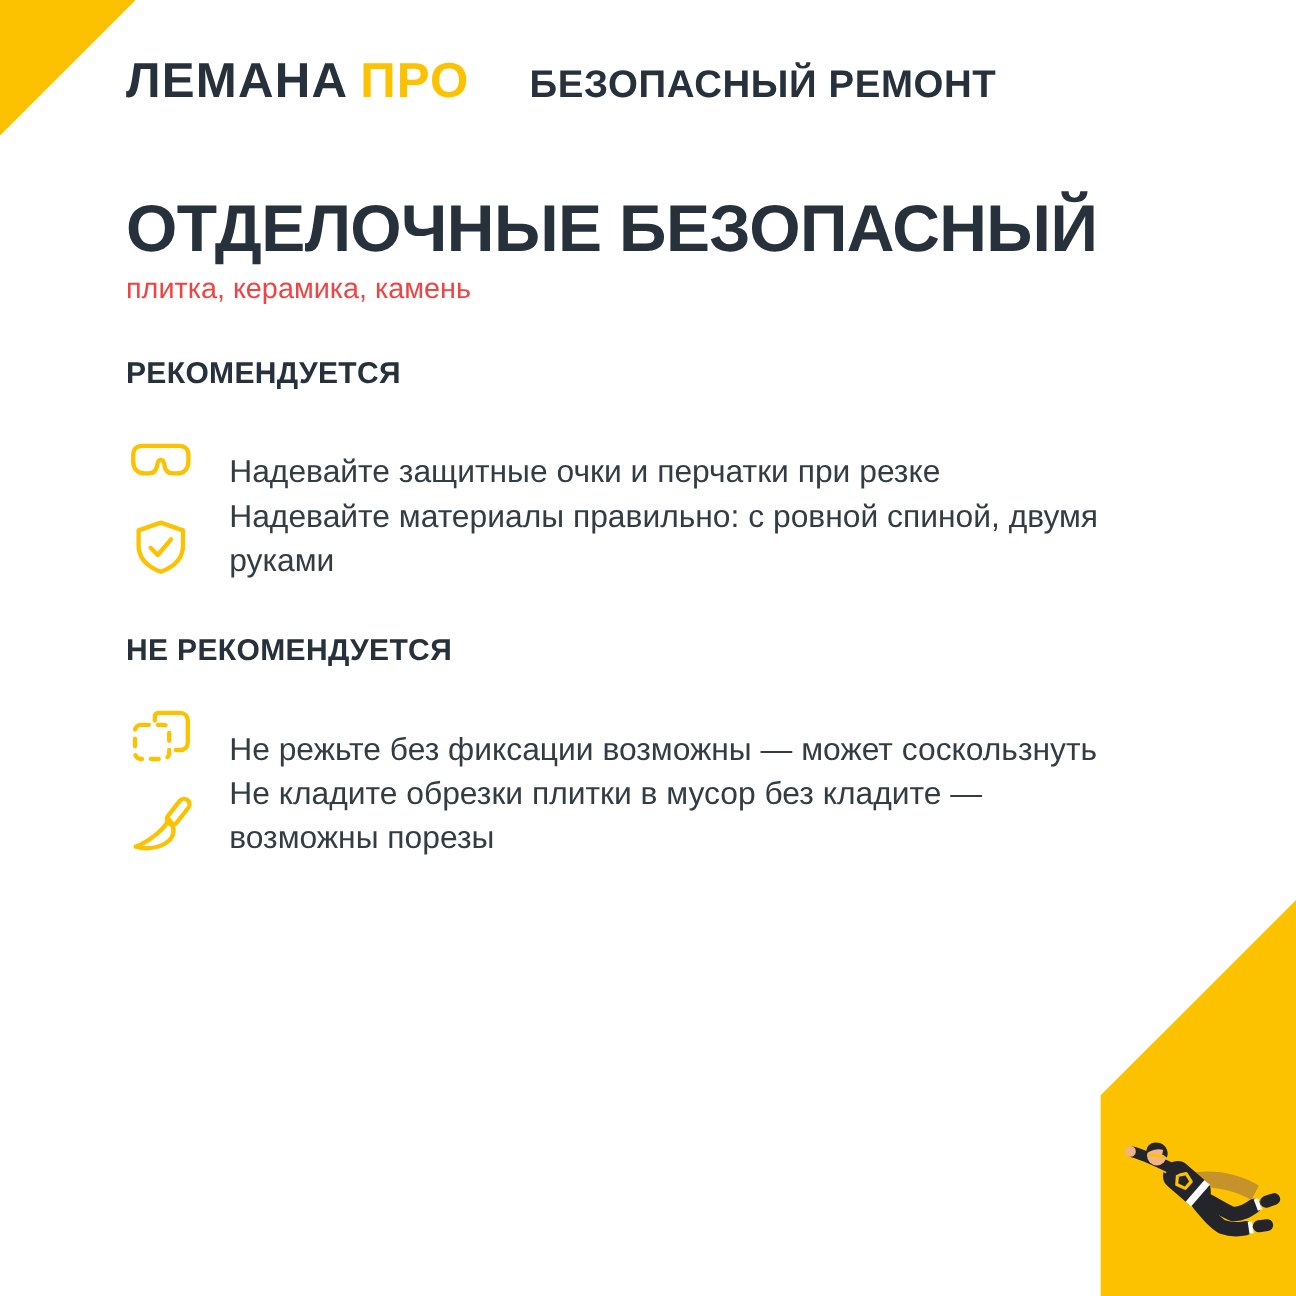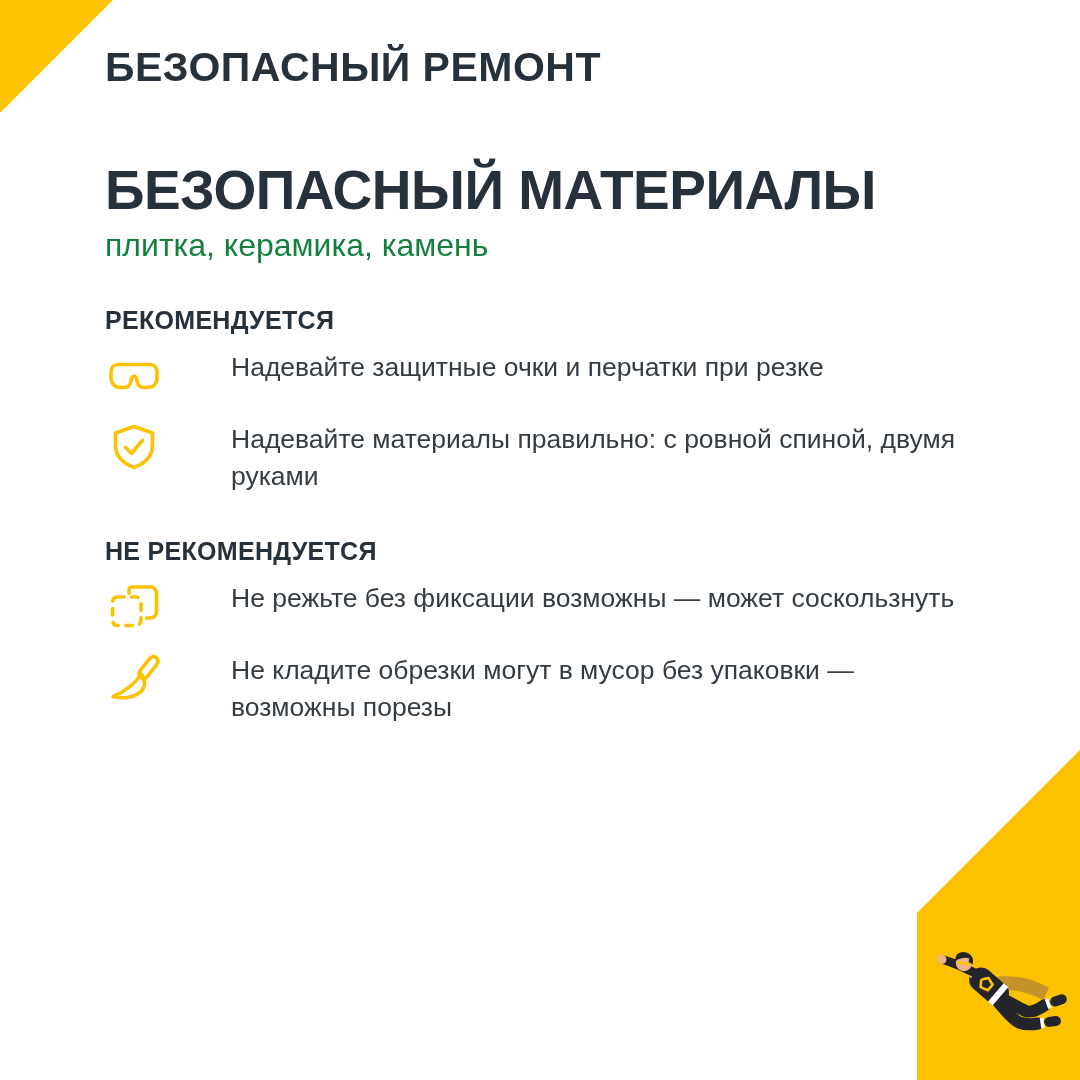--- a/index.html
+++ b/index.html
@@ -18,48 +18,51 @@
     position:absolute; right:0; bottom:0; width:163px; height:330px;
   }
   
   .header {
     position:absolute; top:44px; left:105px; right:60px;
     display:flex; align-items:baseline; gap:50px; white-space:nowrap;
   }
   .logo { font-weight:bold; font-size:41px; letter-spacing:1px; }
   .logo-dark { color:#26313C; }
   .logo-yellow { color:#FCC200; margin-left:10px; }
-  .poster-title { font-weight:bold; font-size:41px; letter-spacing:0.5px; color:#26313C; }
+  .poster-title { font-weight:bold; font-size:32px; letter-spacing:0.5px; color:#26313C; }
   
   .main { position:absolute; left:105px; top:160px; width:880px; }
   .page-title { margin:0; font-size:55px; font-weight:bold; letter-spacing:-0.5px; color:#26313C; line-height:1.1; }
-  .page-subtitle { margin-top:6px; font-size:32px; color:#15803d; }
+  .page-subtitle { margin-top:6px; font-size:24px; color:#ef4444; }
   .section-heading { margin-top:42px; font-size:25px; font-weight:bold; color:#26313C; letter-spacing:0.3px; }
   .items { margin-top:14px; }
-  .item { display:flex; align-items:flex-start; gap:68px; min-height:72px; }
+  .item { display:flex; align-items:flex-end; gap:28px; min-height:72px; }
   .icon-box { flex:0 0 58px; width:58px; display:flex; align-items:center; justify-content:center; }
   .icon-box svg { display:block; }
   .item-text {
     font-size:26.5px; line-height:37px; color:#343C43;
     white-space:pre-line; max-width:780px;
   }
 </style>
 </head>
 <body>
 
 <div class="canvas">
 
   <div class="corner-tl"></div>
 
   <div class="header">
+    <div class="logo">
+      <span class="logo-dark">ЛЕМАНА</span><span class="logo-yellow">ПРО</span>
+    </div>
     <div class="poster-title">БЕЗОПАСНЫЙ РЕМОНТ</div>
   </div>
 
   <div class="main">
-    <h1 class="page-title">БЕЗОПАСНЫЙ МАТЕРИАЛЫ</h1>
+    <h1 class="page-title">ОТДЕЛОЧНЫЕ БЕЗОПАСНЫЙ</h1>
     <div class="page-subtitle">плитка, керамика, камень</div>
 
     <div class="section-heading">РЕКОМЕНДУЕТСЯ</div>
     <div class="items">
 
       <div class="item">
         <span class="icon-box">
           <svg width="56" height="56" viewBox="0 0 56 56" fill="none" stroke="#FCC200" stroke-width="3.6" stroke-linecap="round" stroke-linejoin="round">
             <path d="M12.5,15.5 H43.5 C48.2,15.5 51,18.3 51,23 V28.5 C51,34.6 47.2,38.5 41.5,38.5 H38.2 C33.8,38.5 31.6,36 31.2,32.4 C30.8,28.9 30.2,27.2 28,27.2 C25.8,27.2 25.2,28.9 24.8,32.4 C24.4,36 22.2,38.5 17.8,38.5 H14.5 C8.8,38.5 5,34.6 5,28.5 V23 C5,18.3 7.8,15.5 12.5,15.5 Z"></path>
           </svg>
@@ -96,21 +99,21 @@
       </div>
 
 
       <div class="item">
         <span class="icon-box">
           <svg width="56" height="56" viewBox="0 0 56 56" fill="none" stroke="#FCC200" stroke-width="3.6" stroke-linecap="round" stroke-linejoin="round">
             <rect x="-4.6" y="-12.5" width="9.2" height="25" rx="4.6" transform="translate(42.5,15.5) rotate(38)"></rect>
             <path d="M35,22 C30.5,30.5 18,40.5 7,44.5 C16.5,47.5 29.5,45.5 35.8,38.5 C39.8,34 39.3,27 35,22 Z"></path>
           </svg>
         </span>
-        <span class="item-text">Не кладите обрезки могут в мусор без упаковки —
+        <span class="item-text">Не кладите обрезки плитки в мусор без кладите —
 возможны порезы</span>
       </div>
 
     </div>
   </div>
 
   <svg class="corner-br" viewBox="0 0 163 330" width="163" height="330">
     <polygon points="0,163 163,0 163,330 0,330" fill="#FCC200"></polygon>
     <g transform="translate(18,200)">
 

